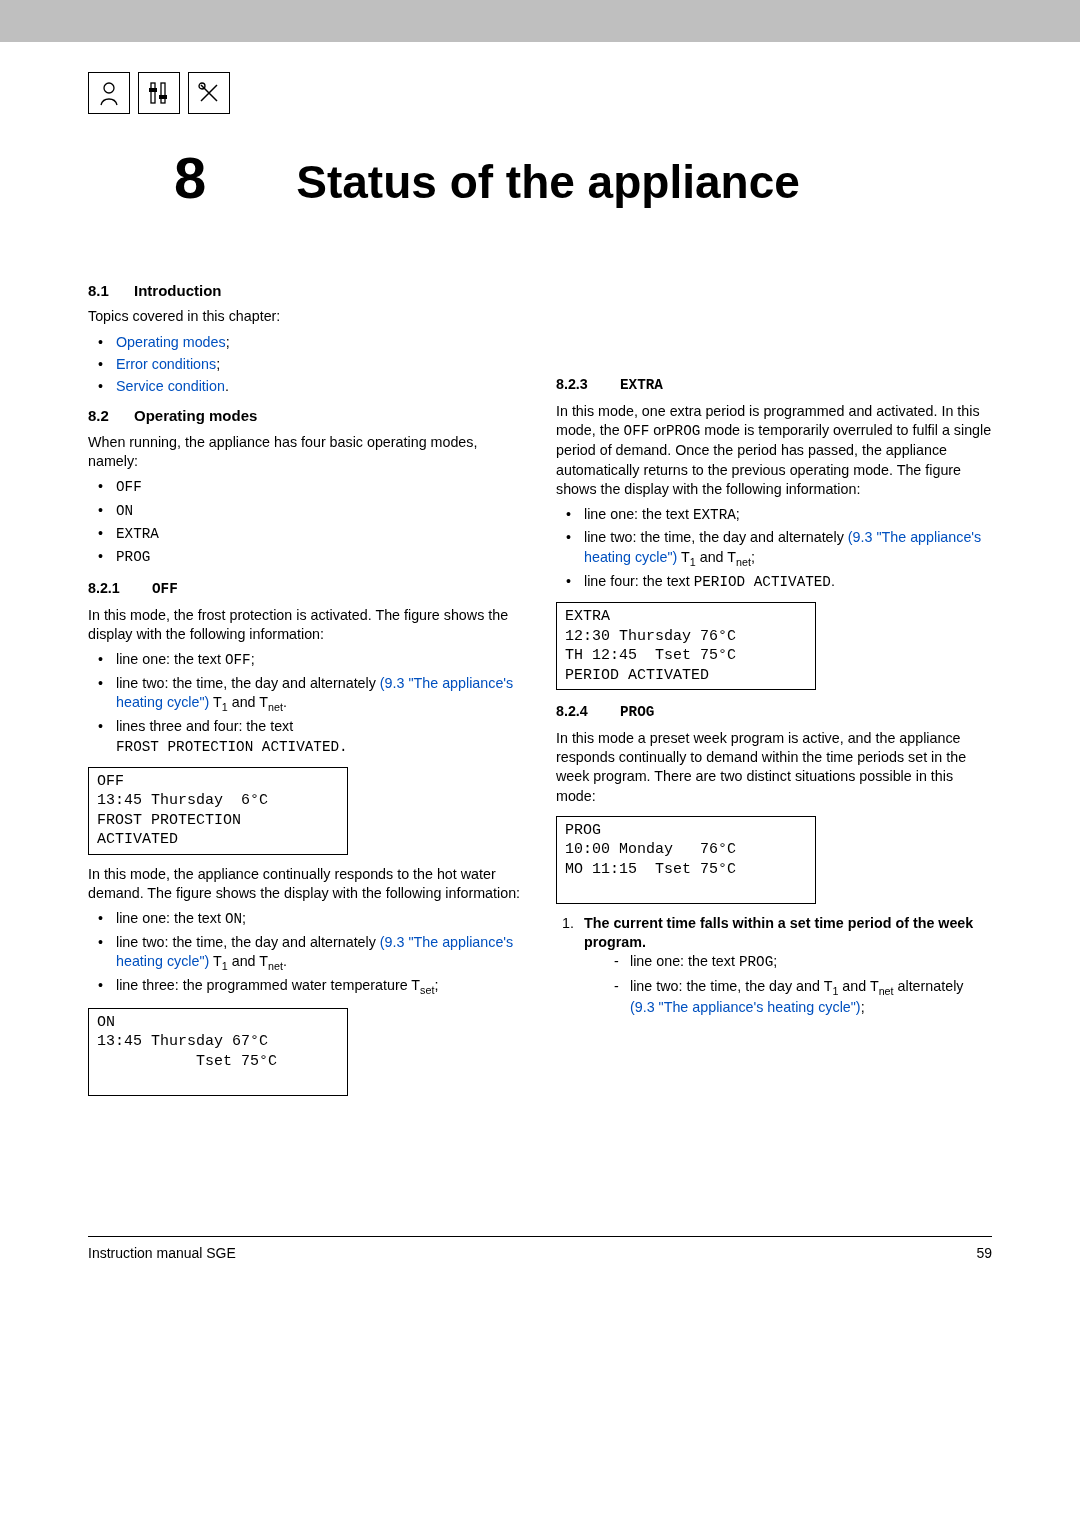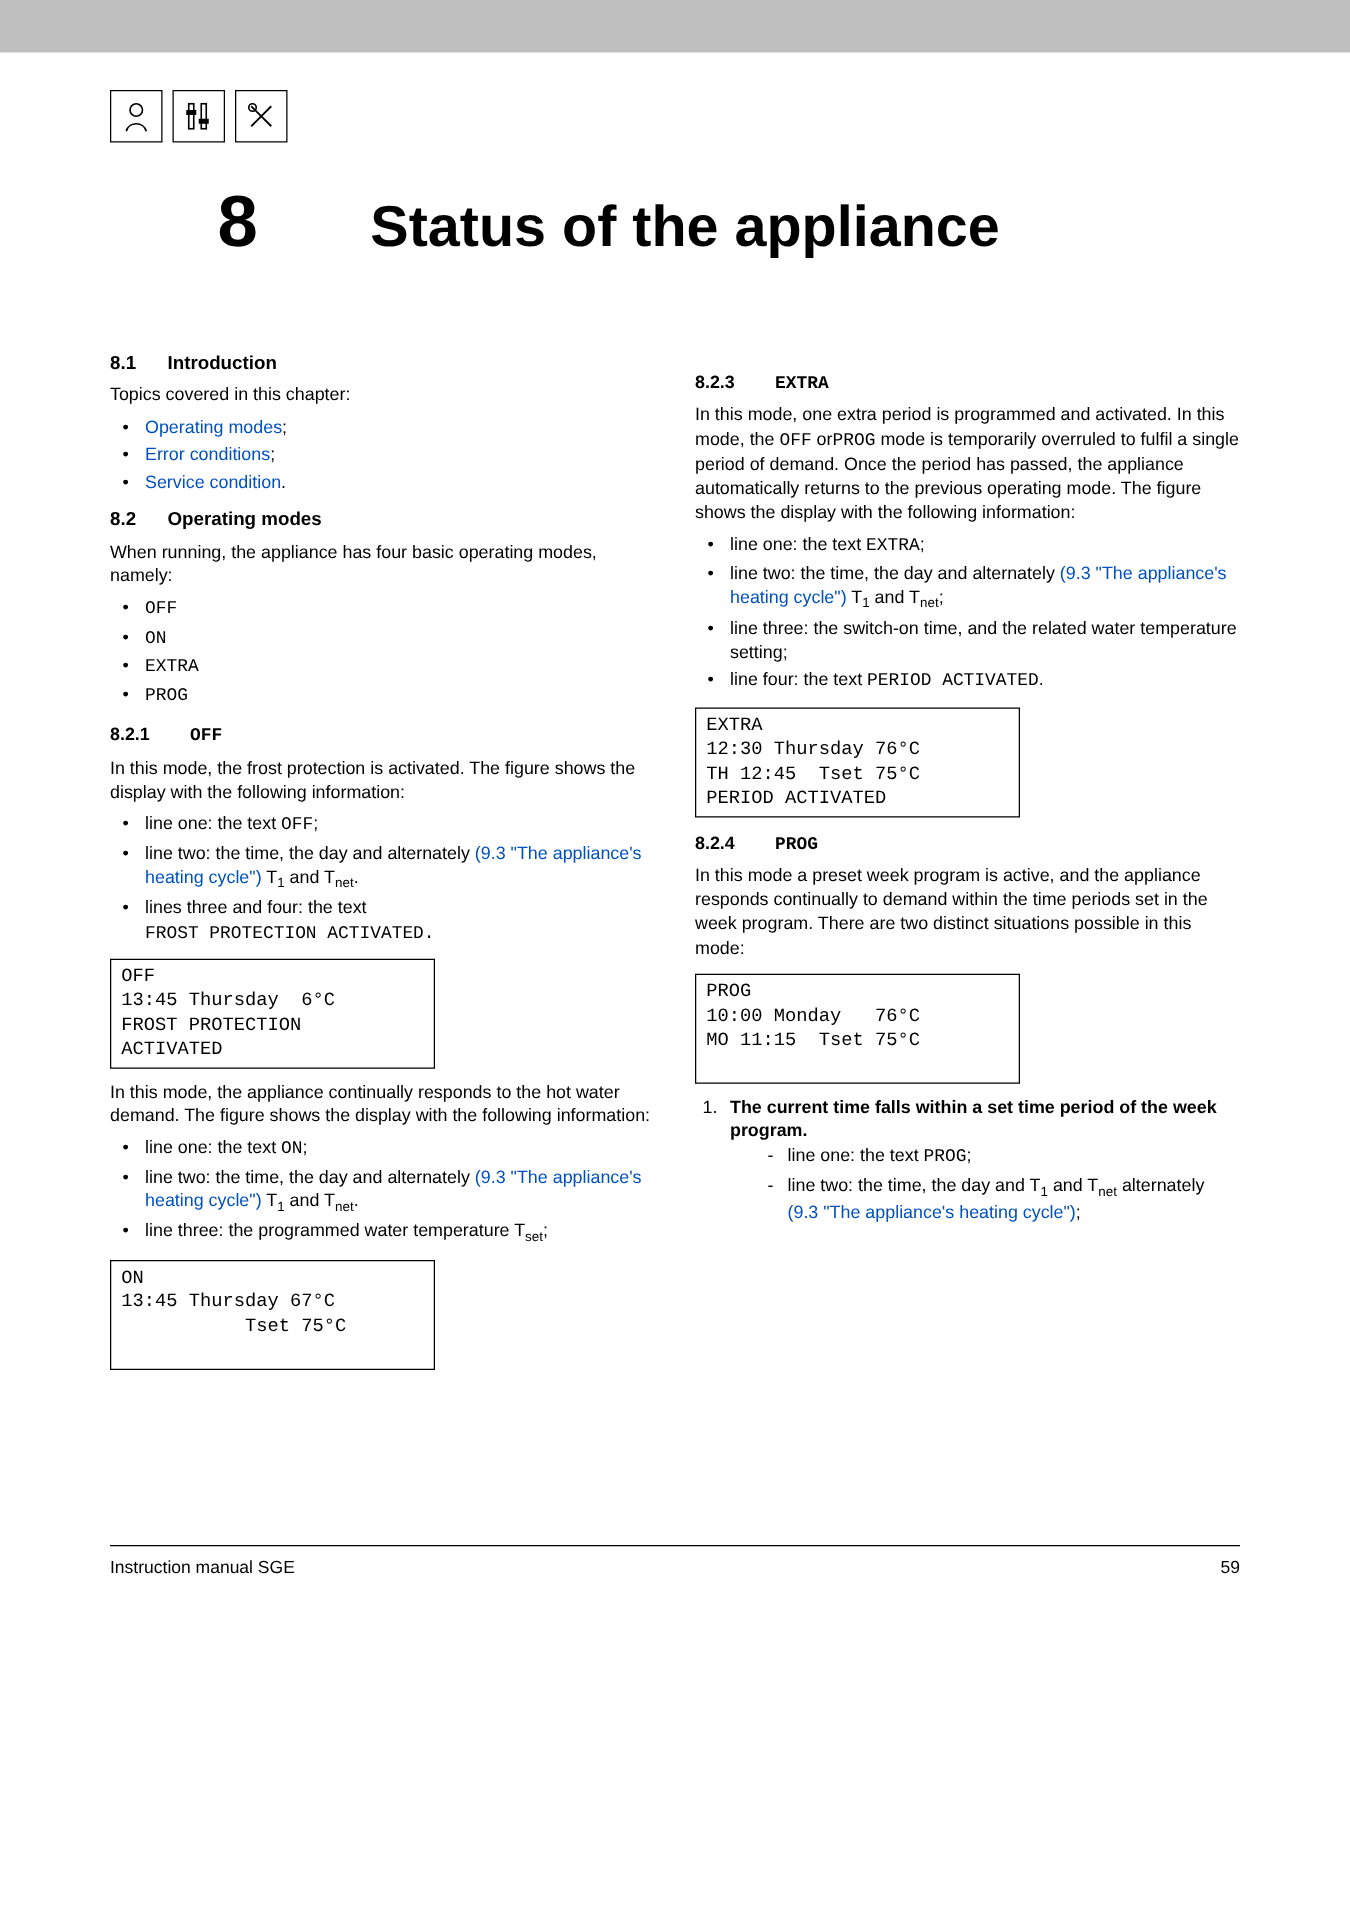--- a/index.html
+++ b/index.html
@@ -4,21 +4,21 @@
   <style>
     * { margin: 0; padding: 0; box-sizing: border-box; }
     body { font-family: Arial, Helvetica, sans-serif; background: #fff; width: 1080px; }
     .header-bar { background: #bfbfbf; height: 42px; width: 100%; }
     .page { padding: 30px 88px 40px; }
     .icon-row { display: flex; gap: 8px; margin-bottom: 30px; }
     .icon-box { width: 42px; height: 42px; border: 1.5px solid #000; display: flex; align-items: center; justify-content: center; }
     .chapter-row { display: flex; align-items: baseline; gap: 90px; margin-bottom: 70px; }
     .chapter-num { font-size: 58px; font-weight: bold; padding-left: 86px; }
     .chapter-title { font-size: 46px; font-weight: bold; line-height: 1.1; }
-    .two-col { display: flex; gap: 32px; }
+    .two-col { display: flex; gap: 32px; align-items: center; }
     .col { flex: 1; font-size: 14.3px; line-height: 1.35; }
     .h2 { font-weight: bold; font-size: 15px; margin-bottom: 6px; }
     .h2 .num { display: inline-block; width: 46px; }
     .h3 { font-weight: bold; font-size: 14.3px; margin: 12px 0 6px; }
     .h3 .num { display: inline-block; width: 64px; }
     p { margin-bottom: 6px; }
     ul { list-style: none; margin-bottom: 10px; }
     ul li { position: relative; padding-left: 28px; margin-bottom: 3px; }
     ul li::before { content: "•"; position: absolute; left: 10px; }
     ol { list-style: none; margin-bottom: 10px; }
@@ -110,21 +110,20 @@
            Tset 75°C
  </div>
     </div>
 
     <div class="col">
       <div class="h3" style="margin-top:16px"><span class="num">8.2.3</span><span class="mono">EXTRA</span></div>
       <p><span>In this mode, one extra period is programmed and activated. In this mode, the </span><span class="mono">OFF</span><span> or</span><span class="mono">PROG</span><span> mode is temporarily overruled to fulfil a single period of demand. Once the period has passed, the appliance automatically returns to the previous operating mode. The figure shows the display with the following information:</span></p>
       <ul>
         <li><span>line one: the text </span><span class="mono">EXTRA</span><span>;</span></li>
         <li><span>line two: the time, the day and alternately </span><span class="link">(9.3 "The appliance's heating cycle")</span><span> T</span><sub>1</sub><span> and T</span><sub>net</sub><span>;</span></li>
-        <li>line three: the switch-on time, and the related water temperature setting;</li>
         <li><span>line four: the text </span><span class="mono">PERIOD ACTIVATED</span><span>.</span></li>
       </ul>
       <div class="lcd">EXTRA
 12:30 Thursday 76°C
 TH 12:45  Tset 75°C
 PERIOD ACTIVATED</div>
 
       <div class="h3"><span class="num">8.2.4</span><span class="mono">PROG</span></div>
       <p>In this mode a preset week program is active, and the appliance responds continually to demand within the time periods set in the week program. There are two distinct situations possible in this mode:</p>
       <div class="lcd">PROG

